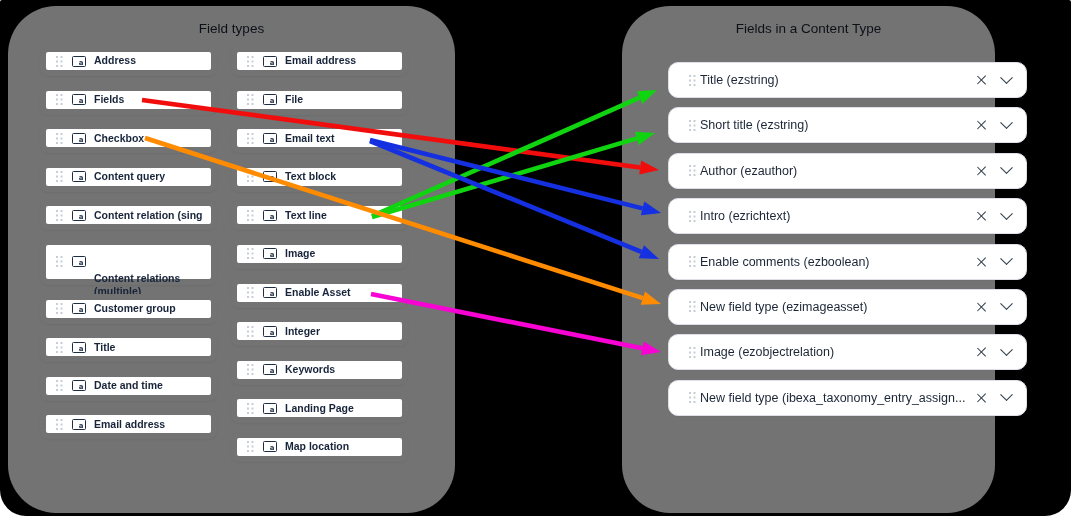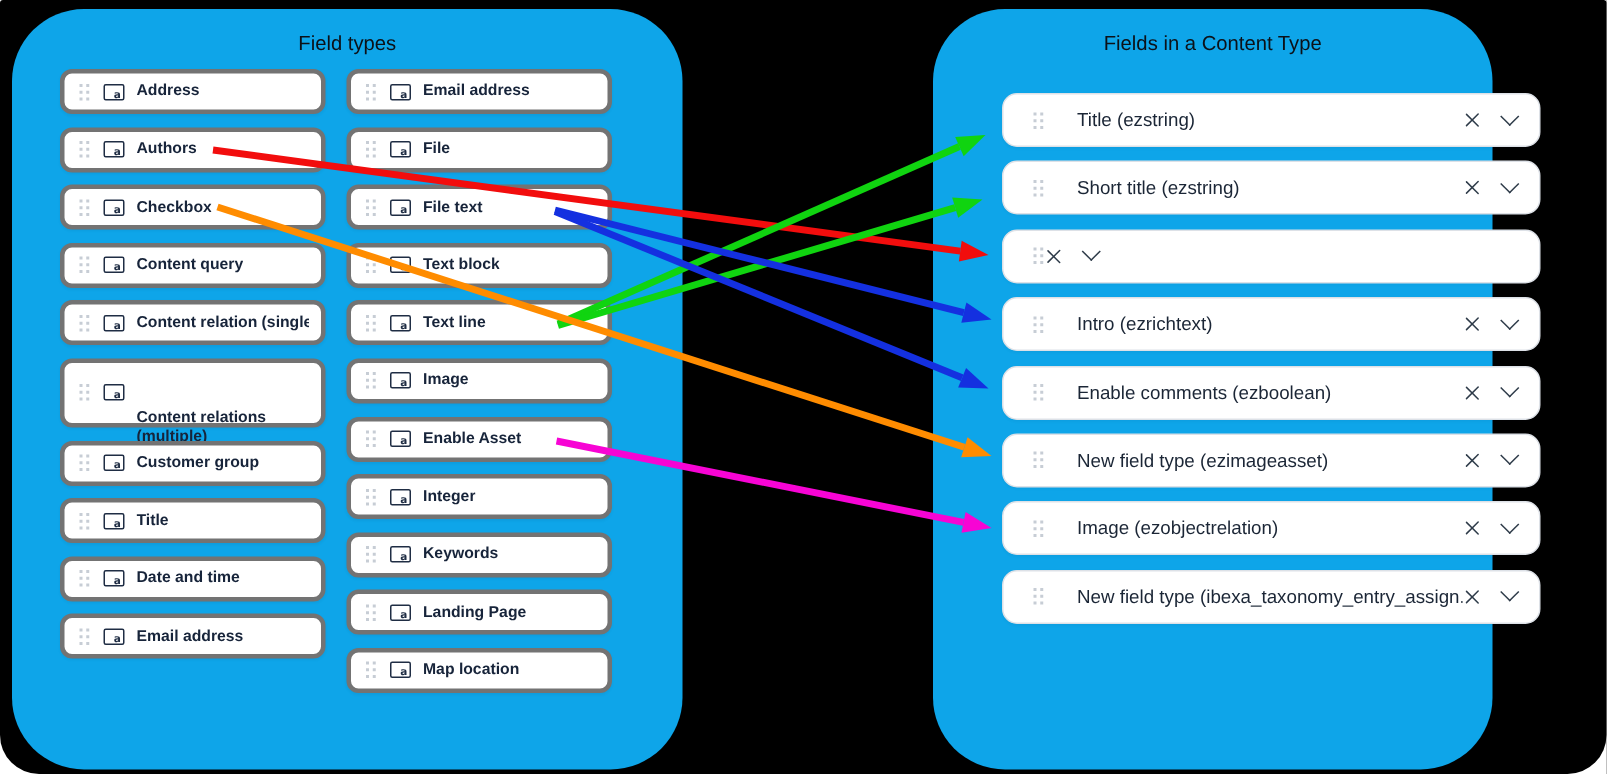--- a/index.html
+++ b/index.html
@@ -1,42 +1,42 @@
 <!DOCTYPE html>
 <html><head>
 <meta charset="utf-8">
 <style>
   html,body{margin:0;padding:0;background:#ffffff;}
   body{width:1071px;height:516px;position:relative;overflow:hidden;
        font-family:"Liberation Sans","DejaVu Sans",sans-serif;-webkit-font-smoothing:antialiased;}
   .canvas{position:absolute;left:0;top:0;width:1071px;height:516px;background:#000;
           border-radius:2px 2px 26px 26px;}
-  .card{position:absolute;background:#0ea5e9;border-radius:48px;top:6px;height:507px;}
+  .card{position:absolute;background:#737373;border-radius:48px;top:6px;height:507px;}
   .card.left{left:8px;width:447px;}
   .card.right{left:622px;width:373px;}
   .card-title{text-align:center;padding-top:15px;font-size:13.5px;color:#0c1118;font-weight:400;}
   .col{position:absolute;top:40px;display:flex;flex-direction:column;gap:8.6px;width:177px;}
   .col.c1{left:32px;} .col.c2{left:223px;}
-  .fti{box-sizing:border-box;height:30px;background:#fff;border:3px solid #737373;border-radius:8px;
+  .fti{box-sizing:border-box;height:30px;background:#fff;border:6px solid #737373;border-radius:8px;
        display:flex;align-items:center;padding:0 8px 0 10px;box-shadow:0 1px 2px rgba(10,20,40,.05);}
   .fti.tall{height:46px;}
   .ftl{font-size:10.5px;font-weight:700;color:#17243a;margin-left:8px;line-height:1.25;
        white-space:nowrap;overflow:hidden;}
   .fti.tall .ftl{white-space:normal;width:118px;margin-top:46px;}
   .hdl{position:relative;width:7px;height:11px;flex:0 0 7px;}
   .hdl::before{content:"";position:absolute;top:0;left:0;width:2px;height:2px;background:#c7cdd5;
        box-shadow:4.5px 0 0 #c7cdd5,0 4.5px 0 #c7cdd5,4.5px 4.5px 0 #c7cdd5,0 9px 0 #c7cdd5,4.5px 9px 0 #c7cdd5;}
   .fic{position:relative;box-sizing:border-box;width:14px;height:11px;border:1.3px solid #1f2d44;
        border-radius:1.5px;flex:0 0 14px;margin-left:9px;background:#fff;}
   .fic::after{content:"a";position:absolute;right:1.5px;bottom:-1px;font-size:7px;font-weight:700;
        color:#1f2d44;line-height:7px;font-family:"DejaVu Sans",sans-serif;}
   .rows{position:absolute;left:46px;top:56px;width:359px;display:flex;flex-direction:column;gap:9.4px;}
   .row{box-sizing:border-box;height:36px;background:#fff;border:1px solid #dde1e7;border-radius:10px;
        display:flex;align-items:center;padding:0 15px 0 20px;box-shadow:0 1px 2px rgba(10,20,40,.04);}
-  .rlb{flex:1;font-size:12.5px;font-weight:400;color:#1b2636;margin-left:22px;
+  .rlb{flex:1;font-size:12.5px;font-weight:400;color:#1b2636;margin-left:4px;
        white-space:nowrap;overflow:hidden;}
   .xic{position:relative;width:13px;height:13px;flex:0 0 13px;margin-right:14px;cursor:pointer;}
   .xic::before,.xic::after{content:"";position:absolute;left:6px;top:0.5px;width:1.4px;height:12px;
        background:#2e3b49;border-radius:1px;}
   .xic::before{transform:rotate(45deg);} .xic::after{transform:rotate(-45deg);}
   .chv{width:8px;height:8px;border-right:1.5px solid #2e3b49;border-bottom:1.5px solid #2e3b49;
        transform:rotate(45deg) translate(-2px,-2px);cursor:pointer;}
   #arrow-svg{position:absolute;left:0;top:0;pointer-events:none;}
 </style>
 </head>
@@ -48,21 +48,21 @@
   <div class="card-title">Field types</div>
   <div class="col c1">
     <div class="fti">
         <span class="hdl"></span>
         <span class="fic"></span>
         <span class="ftl">Address</span>
       </div>
     <div class="fti">
         <span class="hdl"></span>
         <span class="fic"></span>
-        <span class="ftl">Authors</span>
+        <span class="ftl">Fields</span>
       </div>
     <div class="fti">
         <span class="hdl"></span>
         <span class="fic"></span>
         <span class="ftl">Checkbox</span>
       </div>
     <div class="fti">
         <span class="hdl"></span>
         <span class="fic"></span>
         <span class="ftl">Content query</span>
@@ -105,21 +105,21 @@
         <span class="ftl">Email address</span>
       </div>
     <div class="fti">
         <span class="hdl"></span>
         <span class="fic"></span>
         <span class="ftl">File</span>
       </div>
     <div class="fti">
         <span class="hdl"></span>
         <span class="fic"></span>
-        <span class="ftl">File text</span>
+        <span class="ftl">Email text</span>
       </div>
     <div class="fti">
         <span class="hdl"></span>
         <span class="fic"></span>
         <span class="ftl">Text block</span>
       </div>
     <div class="fti">
         <span class="hdl"></span>
         <span class="fic"></span>
         <span class="ftl">Text line</span>
@@ -167,20 +167,21 @@
         <span class="chv"></span>
       </div>
     <div class="row">
         <span class="hdl"></span>
         <span class="rlb">Short title (ezstring)</span>
         <span class="xic"></span>
         <span class="chv"></span>
       </div>
     <div class="row">
         <span class="hdl"></span>
+        <span class="rlb">Author (ezauthor)</span>
         <span class="xic"></span>
         <span class="chv"></span>
       </div>
     <div class="row">
         <span class="hdl"></span>
         <span class="rlb">Intro (ezrichtext)</span>
         <span class="xic"></span>
         <span class="chv"></span>
       </div>
     <div class="row">

